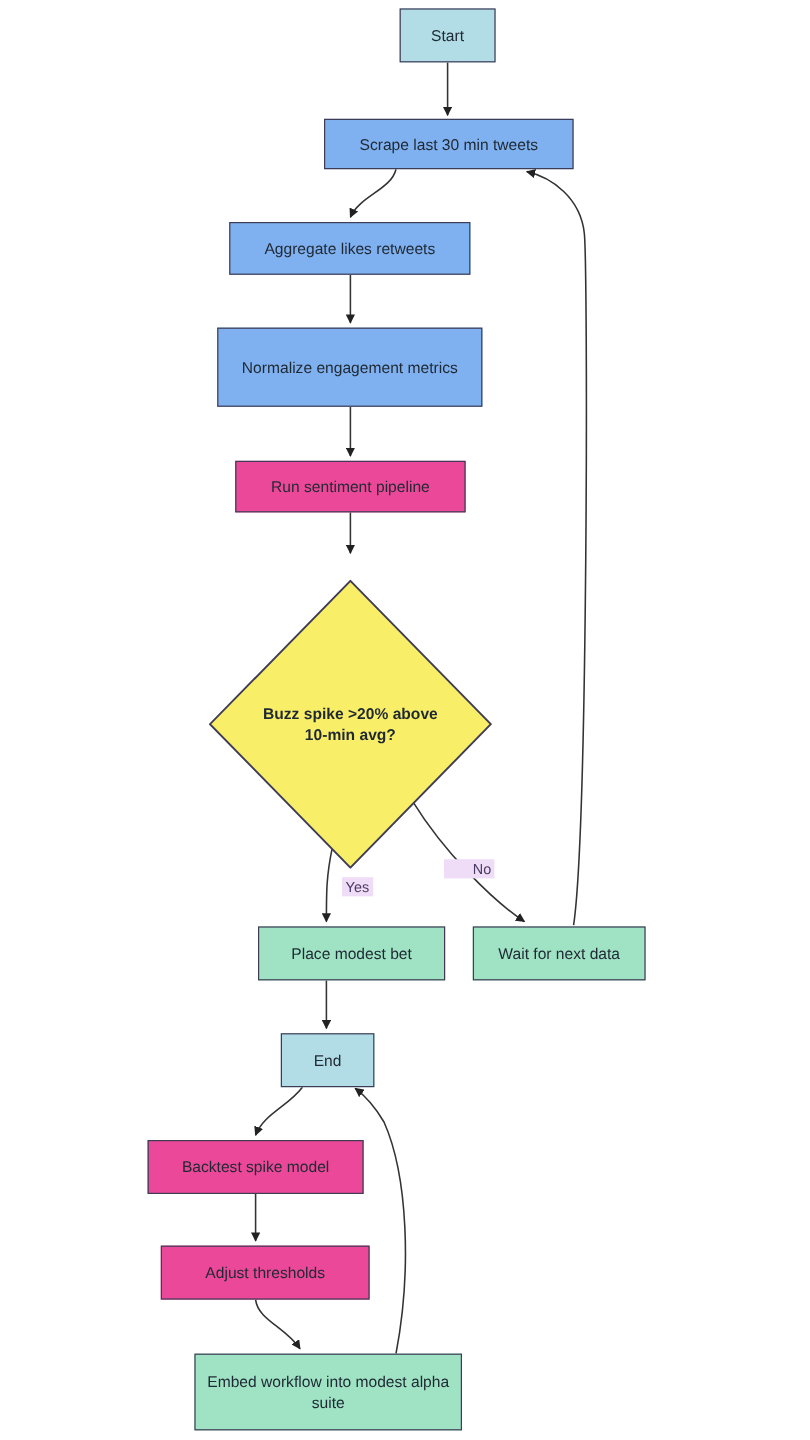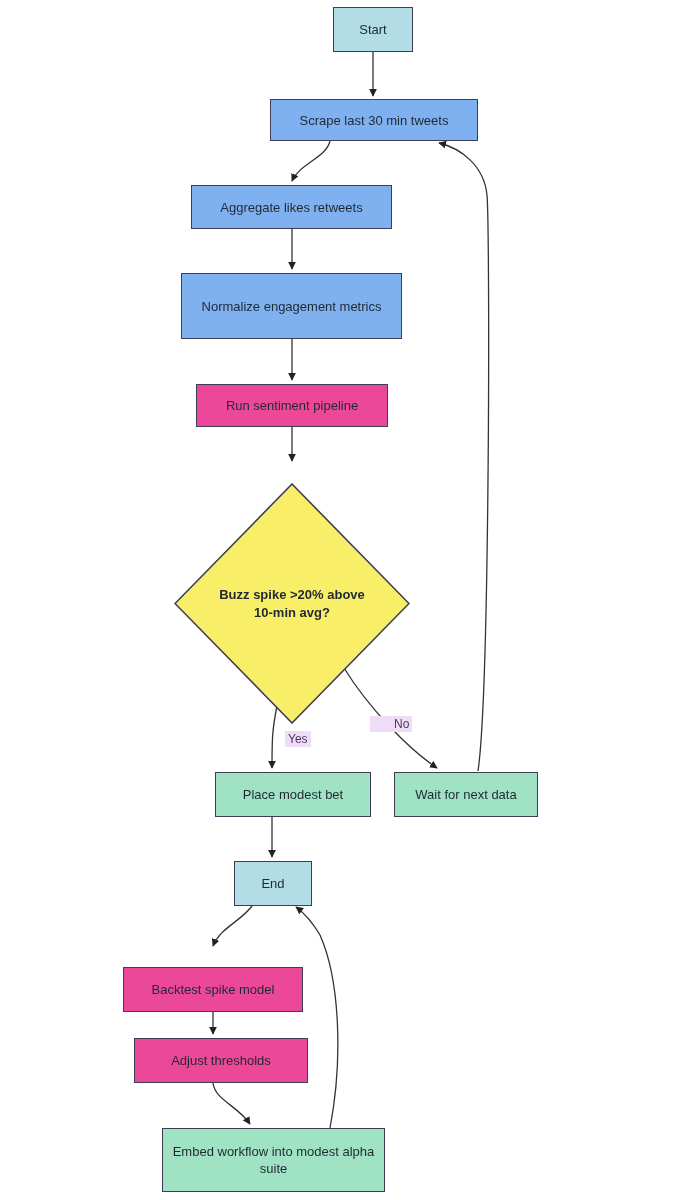--- a/index.html
+++ b/index.html
@@ -90,21 +90,21 @@
   </div>
 
   <div class="node outcome" style="left:394px;top:772px;width:144px;height:45px;">
     <span>Wait for next data</span>
   </div>
 
   <div class="node terminal" style="left:234px;top:861px;width:78px;height:45px;">
     <span>End</span>
   </div>
 
-  <div class="node analysis" style="left:123px;top:950px;width:180px;height:45px;margin-top:17px;">
+  <div class="node analysis" style="left:123px;top:950px;width:180px;height:45px;">
     <span>Backtest spike model</span>
   </div>
 
   <div class="node analysis" style="left:134px;top:1038px;width:174px;height:45px;">
     <span>Adjust thresholds</span>
   </div>
 
   <div class="node outcome" style="left:162px;top:1128px;width:223px;height:64px;">
     <span>Embed workflow into modest alpha suite</span>
   </div>

